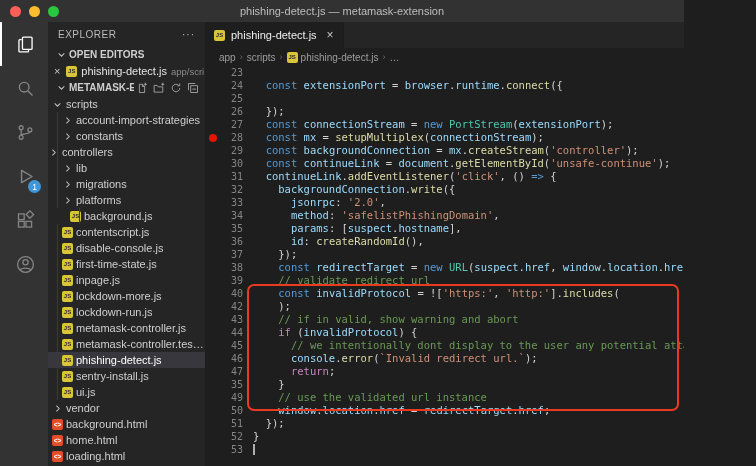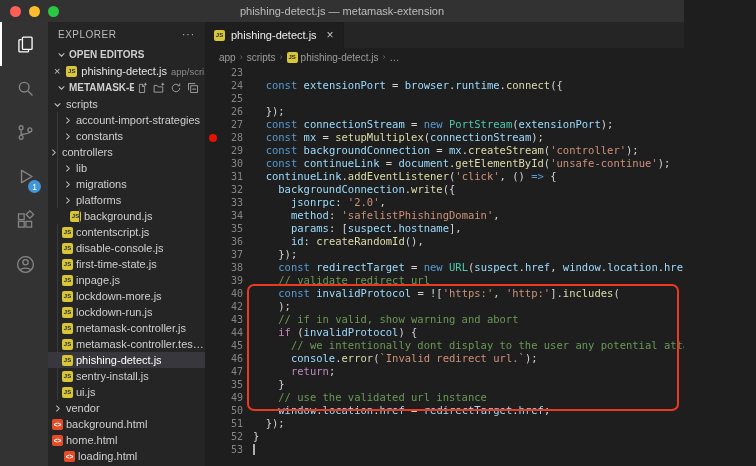--- a/index.html
+++ b/index.html
@@ -337,21 +337,21 @@
             <span class="tree-label">vendor</span>
           </div>
           <div class="tree-row" style="padding-left: 4px;">
             <span class="html-badge">&lt;&gt;</span>
             <span class="tree-label">background.html</span>
           </div>
           <div class="tree-row" style="padding-left: 4px;">
             <span class="html-badge">&lt;&gt;</span>
             <span class="tree-label">home.html</span>
           </div>
-          <div class="tree-row" style="padding-left: 16px;">
+          <div class="tree-row" style="padding-left: 4px;">
             <span class="html-badge">&lt;&gt;</span>
             <span class="tree-label">loading.html</span>
           </div>
           <div class="tree-row" style="padding-left: 4px;"></div>
         </div>
     </div>
 
     <div class="editor">
       <div class="tabbar">
         <div class="tab">

